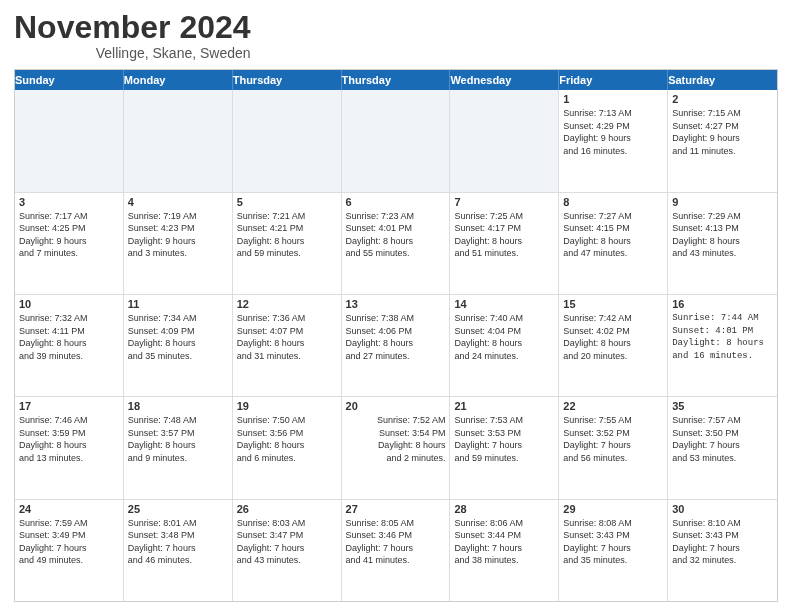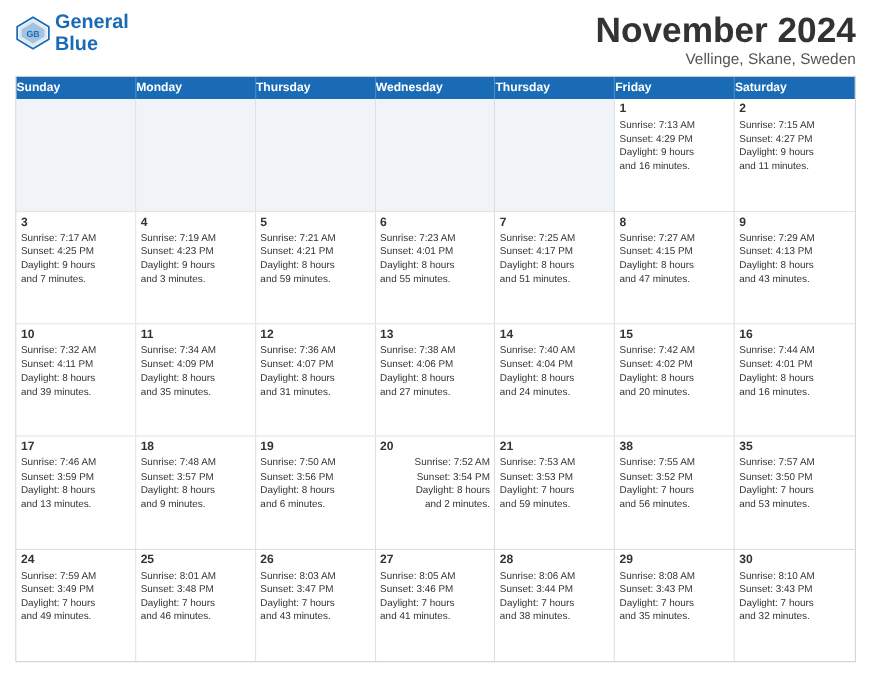--- a/index.html
+++ b/index.html
@@ -105,45 +105,33 @@
       font-size: 9px;
       line-height: 1.4;
       color: #333;
     }
   </style>
 </head>
 <body>
 
 <div class="page">
   <div class="header">
-    <div class="logo">
-      <svg class="logo-icon" viewBox="0 0 40 40">
-        <polygon points="20,4 36,14 36,26 20,36 4,26 4,14" fill="#1a6bb5" opacity="0.15"></polygon>
-        <polygon points="20,2 38,13 38,27 20,38 2,27 2,13" fill="none" stroke="#1a6bb5" stroke-width="2"></polygon>
-        <polygon points="20,8 33,16 33,24 20,32 7,24 7,16" fill="#1a6bb5" opacity="0.3"></polygon>
-        <text x="20" y="24" text-anchor="middle" font-size="10" font-weight="bold" fill="#1a6bb5">GB</text>
-      </svg>
-      <div class="logo-text">
-        <div><span>General</span></div>
-        <div><span>Blue</span></div>
-      </div>
-    </div>
     <div class="title-block">
       <div class="month-title">November 2024</div>
       <div class="subtitle">Vellinge, Skane, Sweden</div>
     </div>
   </div>
 
   <div class="calendar">
     <div class="cal-header">
       <div class="cal-header-cell">Sunday</div>
       <div class="cal-header-cell">Monday</div>
       <div class="cal-header-cell">Thursday</div>
+      <div class="cal-header-cell">Thursday</div>
       <div class="cal-header-cell">Wednesday</div>
-      <div class="cal-header-cell">Thursday</div>
       <div class="cal-header-cell">Friday</div>
       <div class="cal-header-cell">Saturday</div>
     </div>
     <div class="cal-body" id="cal-body">
     <div class="cal-row">
           <div class="cal-cell empty shaded"></div>
           <div class="cal-cell empty shaded"></div>
           <div class="cal-cell empty shaded"></div>
           <div class="cal-cell empty shaded"></div>
           <div class="cal-cell empty shaded"></div>
@@ -251,21 +239,21 @@
           </div>
           <div class="cal-cell">
             <div class="day-num">15</div>
             <div class="day-info" style="white-space: pre-line;">Sunrise: 7:42 AM
 Sunset: 4:02 PM
 Daylight: 8 hours
 and 20 minutes.</div>
           </div>
           <div class="cal-cell">
             <div class="day-num">16</div>
-            <div class="day-info" style="white-space: pre-line;">Sunrise: 7:44 AM
+            <div class="day-info" style="white-space: pre-line; font-family: Liberation Mono, monospace;">Sunrise: 7:44 AM
 Sunset: 4:01 PM
 Daylight: 8 hours
 and 16 minutes.</div>
           </div>
         </div>
         <div class="cal-row">
           <div class="cal-cell">
             <div class="day-num">17</div>
             <div class="day-info" style="white-space: pre-line;">Sunrise: 7:46 AM
 Sunset: 3:59 PM
@@ -294,21 +282,21 @@
 and 2 minutes.</div>
           </div>
           <div class="cal-cell">
             <div class="day-num">21</div>
             <div class="day-info" style="white-space: pre-line;">Sunrise: 7:53 AM
 Sunset: 3:53 PM
 Daylight: 7 hours
 and 59 minutes.</div>
           </div>
           <div class="cal-cell">
-            <div class="day-num">38</div>
+            <div class="day-num">22</div>
             <div class="day-info" style="white-space: pre-line;">Sunrise: 7:55 AM
 Sunset: 3:52 PM
 Daylight: 7 hours
 and 56 minutes.</div>
           </div>
           <div class="cal-cell">
             <div class="day-num">35</div>
             <div class="day-info" style="white-space: pre-line;">Sunrise: 7:57 AM
 Sunset: 3:50 PM
 Daylight: 7 hours

